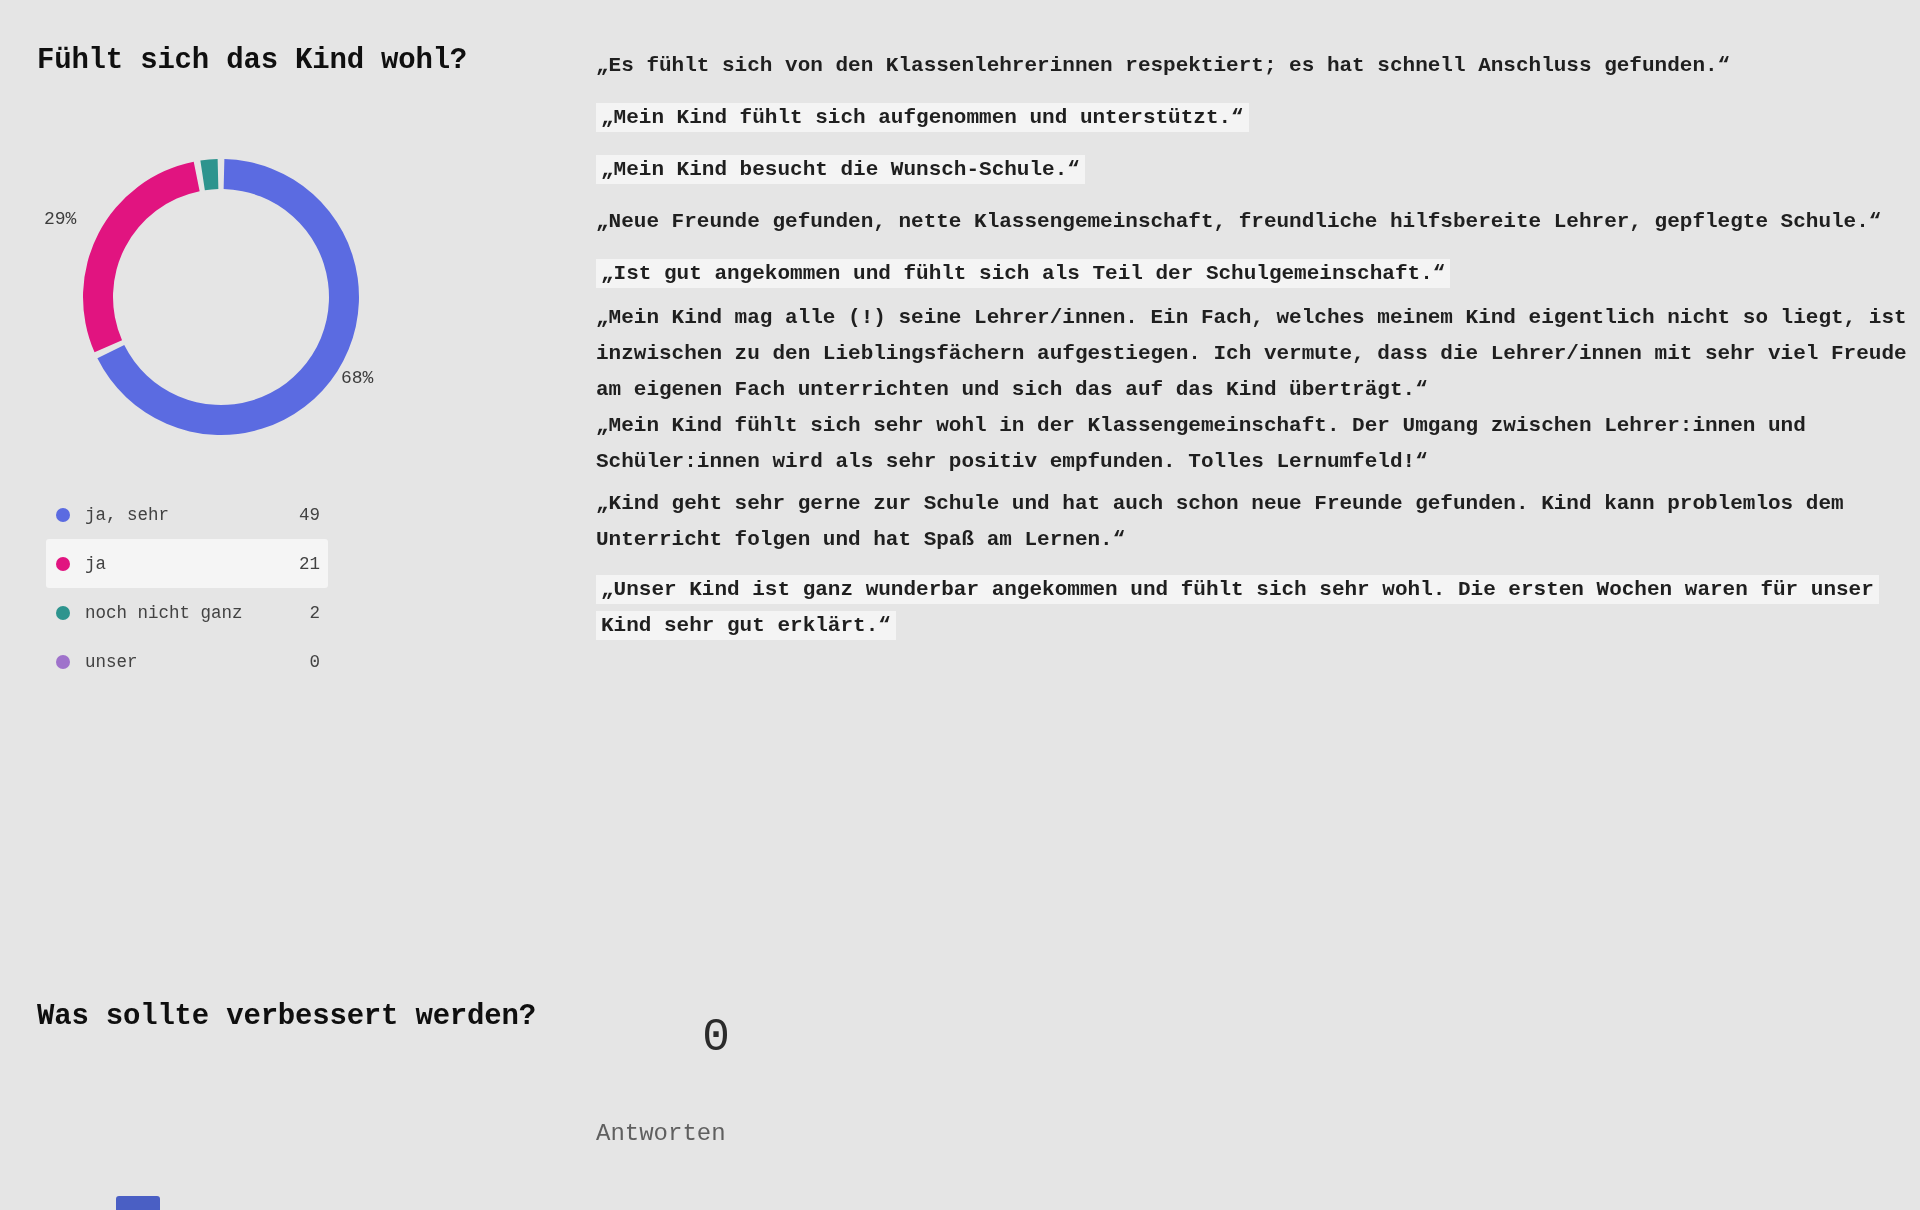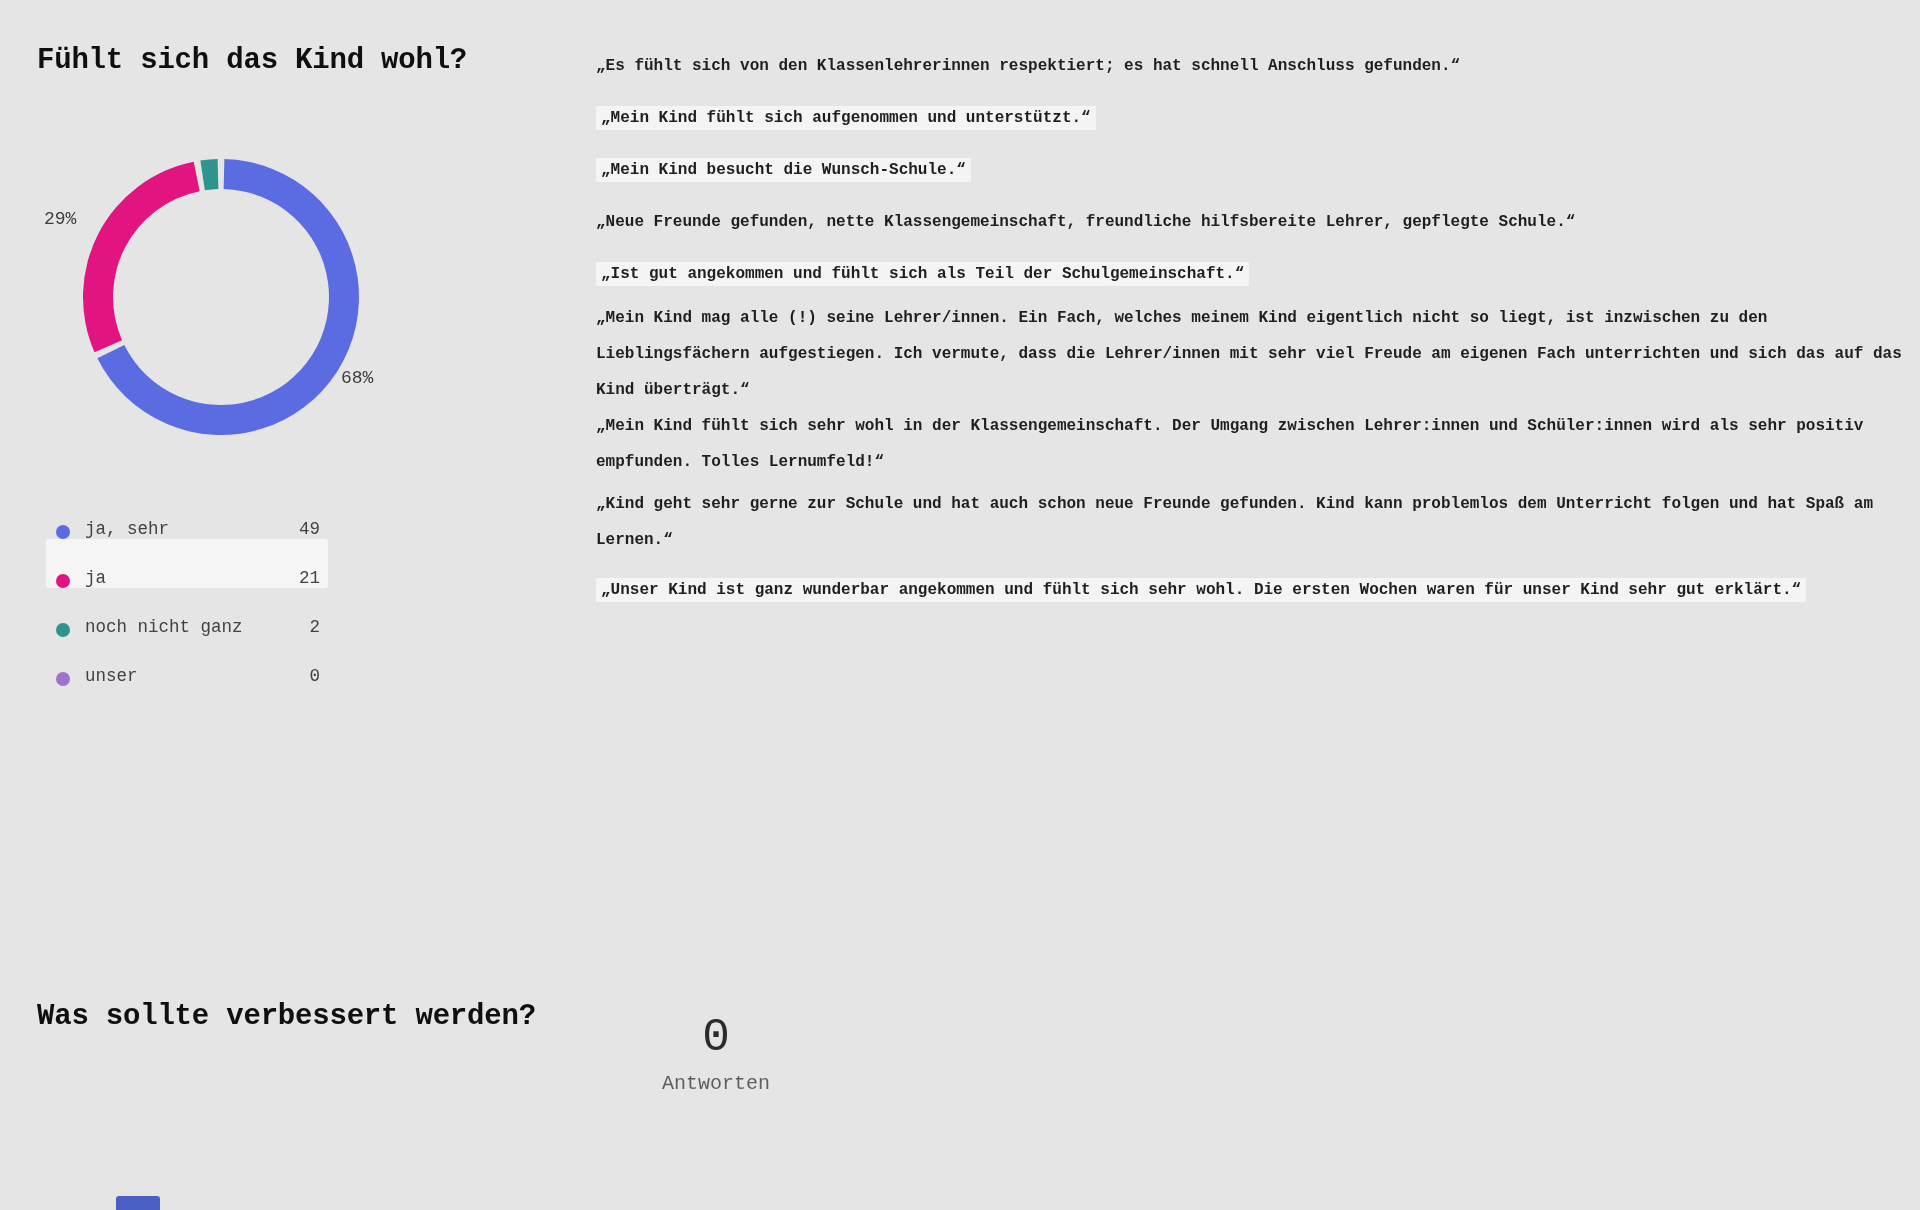--- a/index.html
+++ b/index.html
@@ -10,41 +10,41 @@
   #title2{left:37px;top:1000px;}
 
   
   #donut{position:absolute;left:70px;top:146px;width:302px;height:302px;}
   .pct{position:absolute;font-size:18px;font-weight:400;color:#3d3d3d;}
   #pct29{left:44px;top:209px;}
   #pct68{left:341px;top:368px;}
 
   
   #legend{position:absolute;left:46px;top:490px;width:282px;}
-  .lrow{display:flex;align-items:flex-end;height:49px;padding:0 8px 0 10px;border-radius:3px;
+  .lrow{display:flex;align-items:center;height:49px;padding:0 8px 0 10px;border-radius:3px;
         font-size:17.5px;color:#424242;}
   .lrow.hl-row{background:#f5f5f5;}
   .ldot{width:14px;height:14px;border-radius:50%;margin-right:15px;flex:none;}
   .lval{margin-left:auto;}
 
   
   #quotes{position:absolute;left:596px;top:40px;width:1316px;}
-  .quote{margin:0;font-size:16px;font-weight:700;color:#1f1f1f;line-height:52px;}
+  .quote{margin:0;font-size:21px;font-weight:700;color:#1f1f1f;line-height:52px;}
   .quote.para{line-height:36px;}
   .quote.para:nth-child(8){margin-top:6px;}
   .quote.para:nth-child(9){margin-top:14px;}
   .quote.para:nth-child(10){margin-top:40px;}
   .quote.para:nth-child(11){margin-top:16px;}
   .hl{background:#f4f4f4;padding:3px 5px;box-decoration-break:clone;-webkit-box-decoration-break:clone;}
 
   
   #count{position:absolute;left:596px;top:1012px;width:240px;text-align:center;
          font-size:46px;font-weight:400;color:#2b2b2b;}
-  #countlabel{position:absolute;left:596px;top:1072px;width:240px;text-align:center;
-         font-size:20px;color:#5f5f5f;}
+  #countlabel{position:absolute;left:596px;top:1120px;width:240px;text-align:left;
+         font-size:24px;color:#5f5f5f;}
 
   
   #bottom-artifact{position:absolute;left:116px;top:1196px;width:44px;height:20px;
          background:#4a5fc4;border-radius:3px 3px 0 0;}
 </style>
 </head>
 <body>
 
 <div class="page">
 

